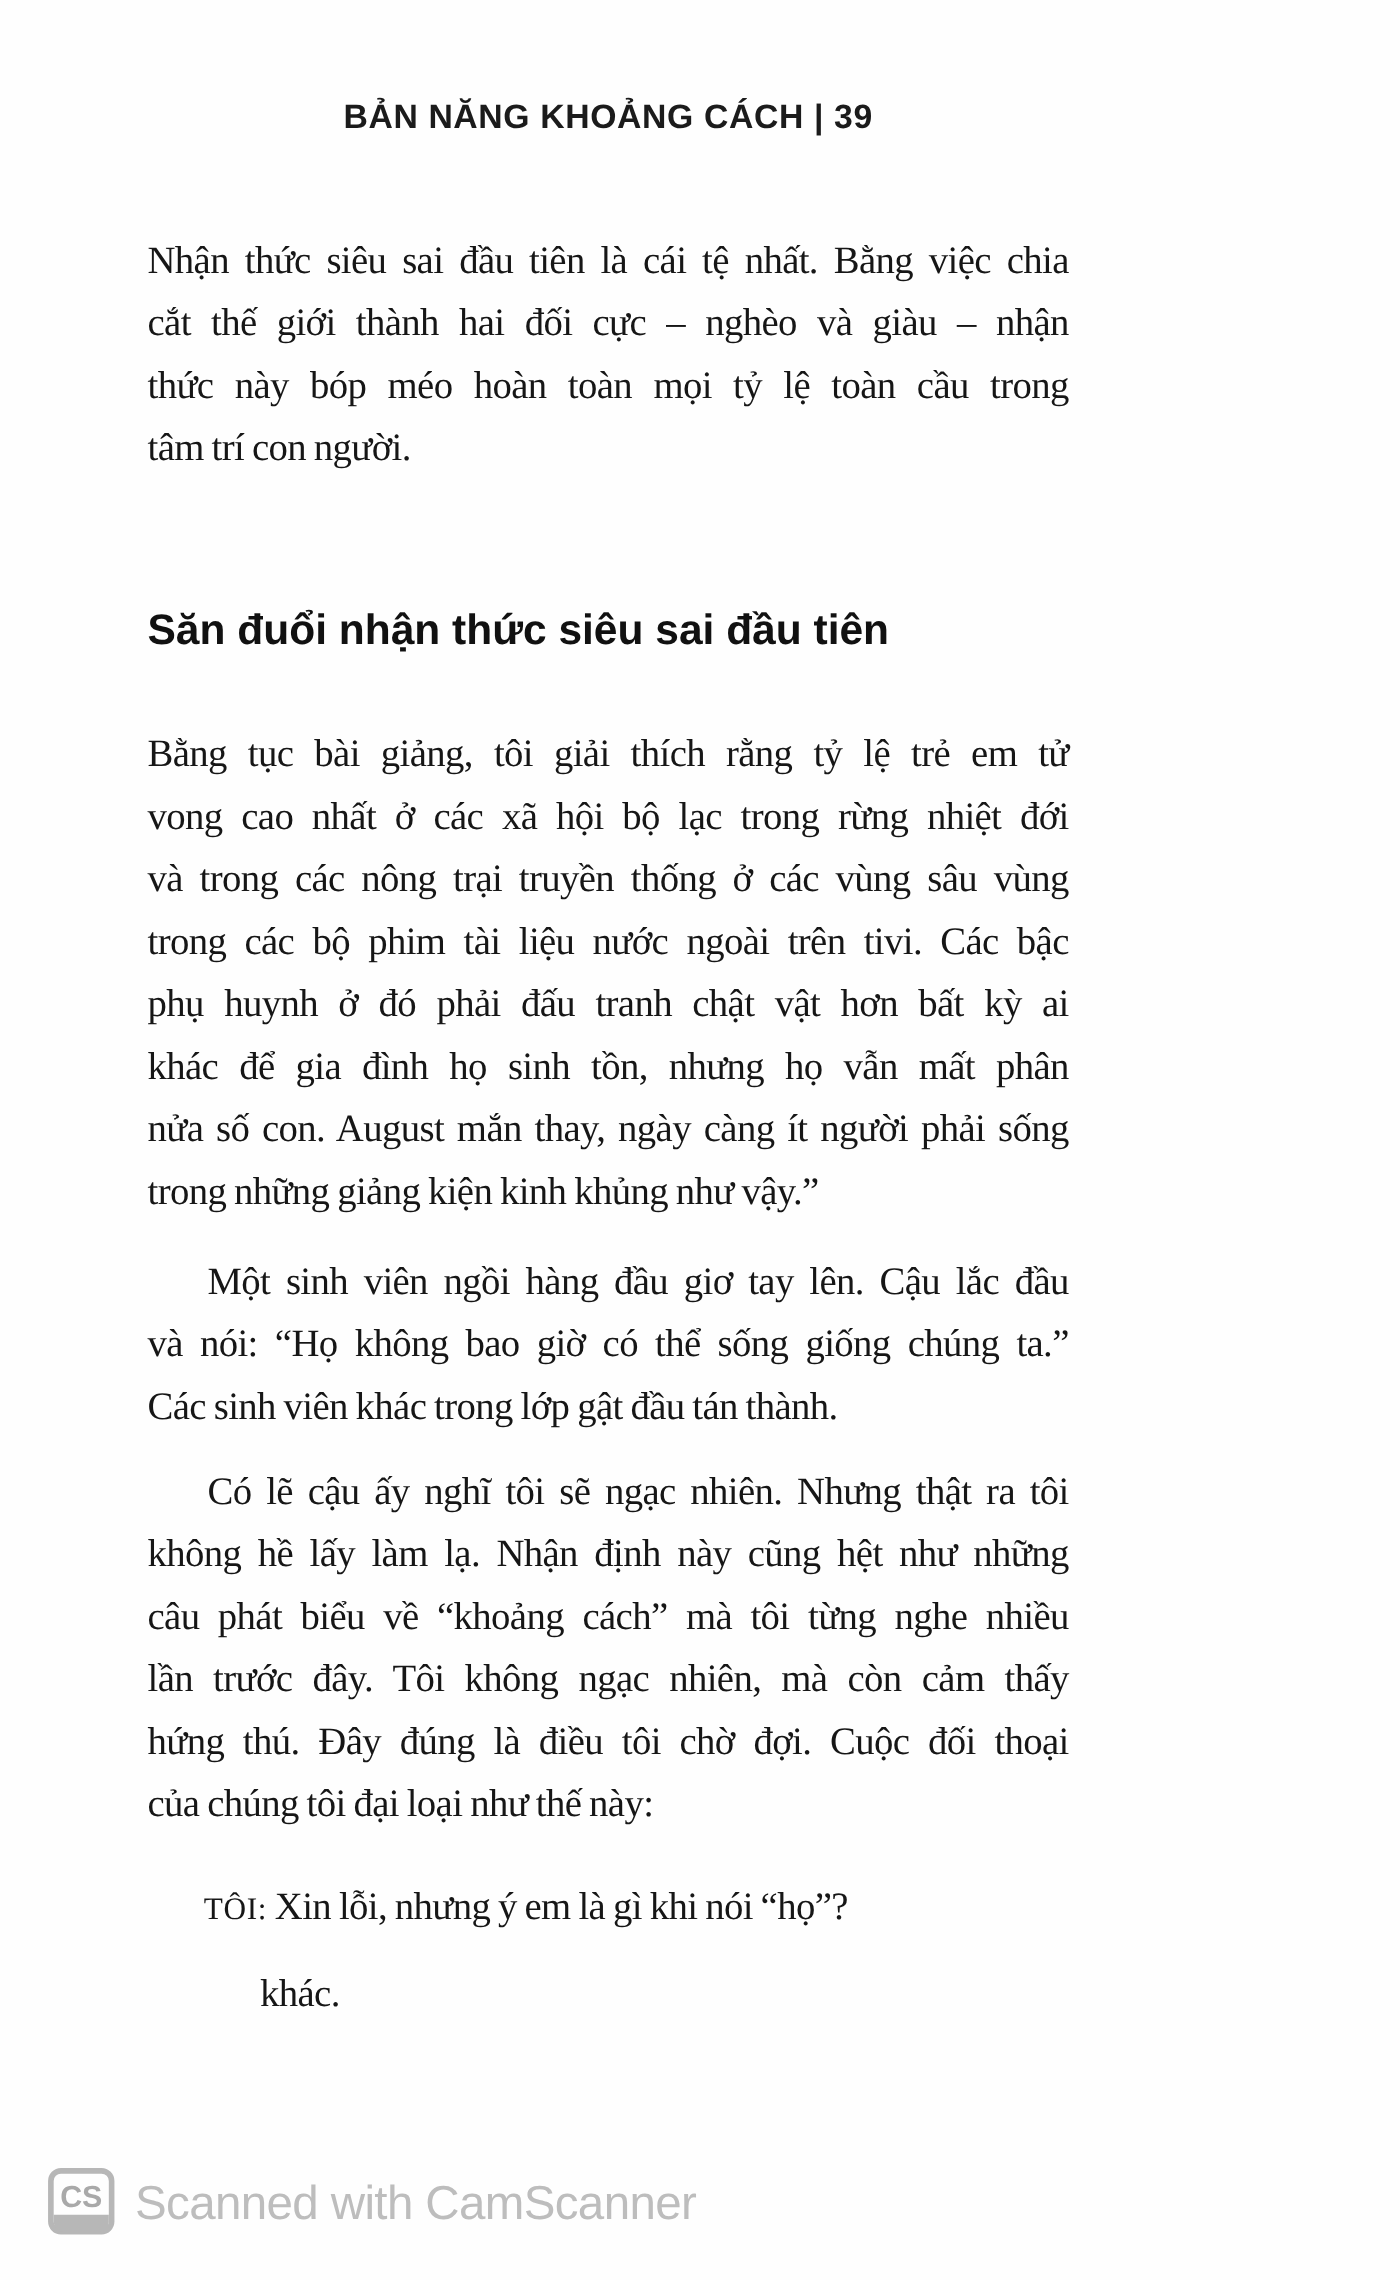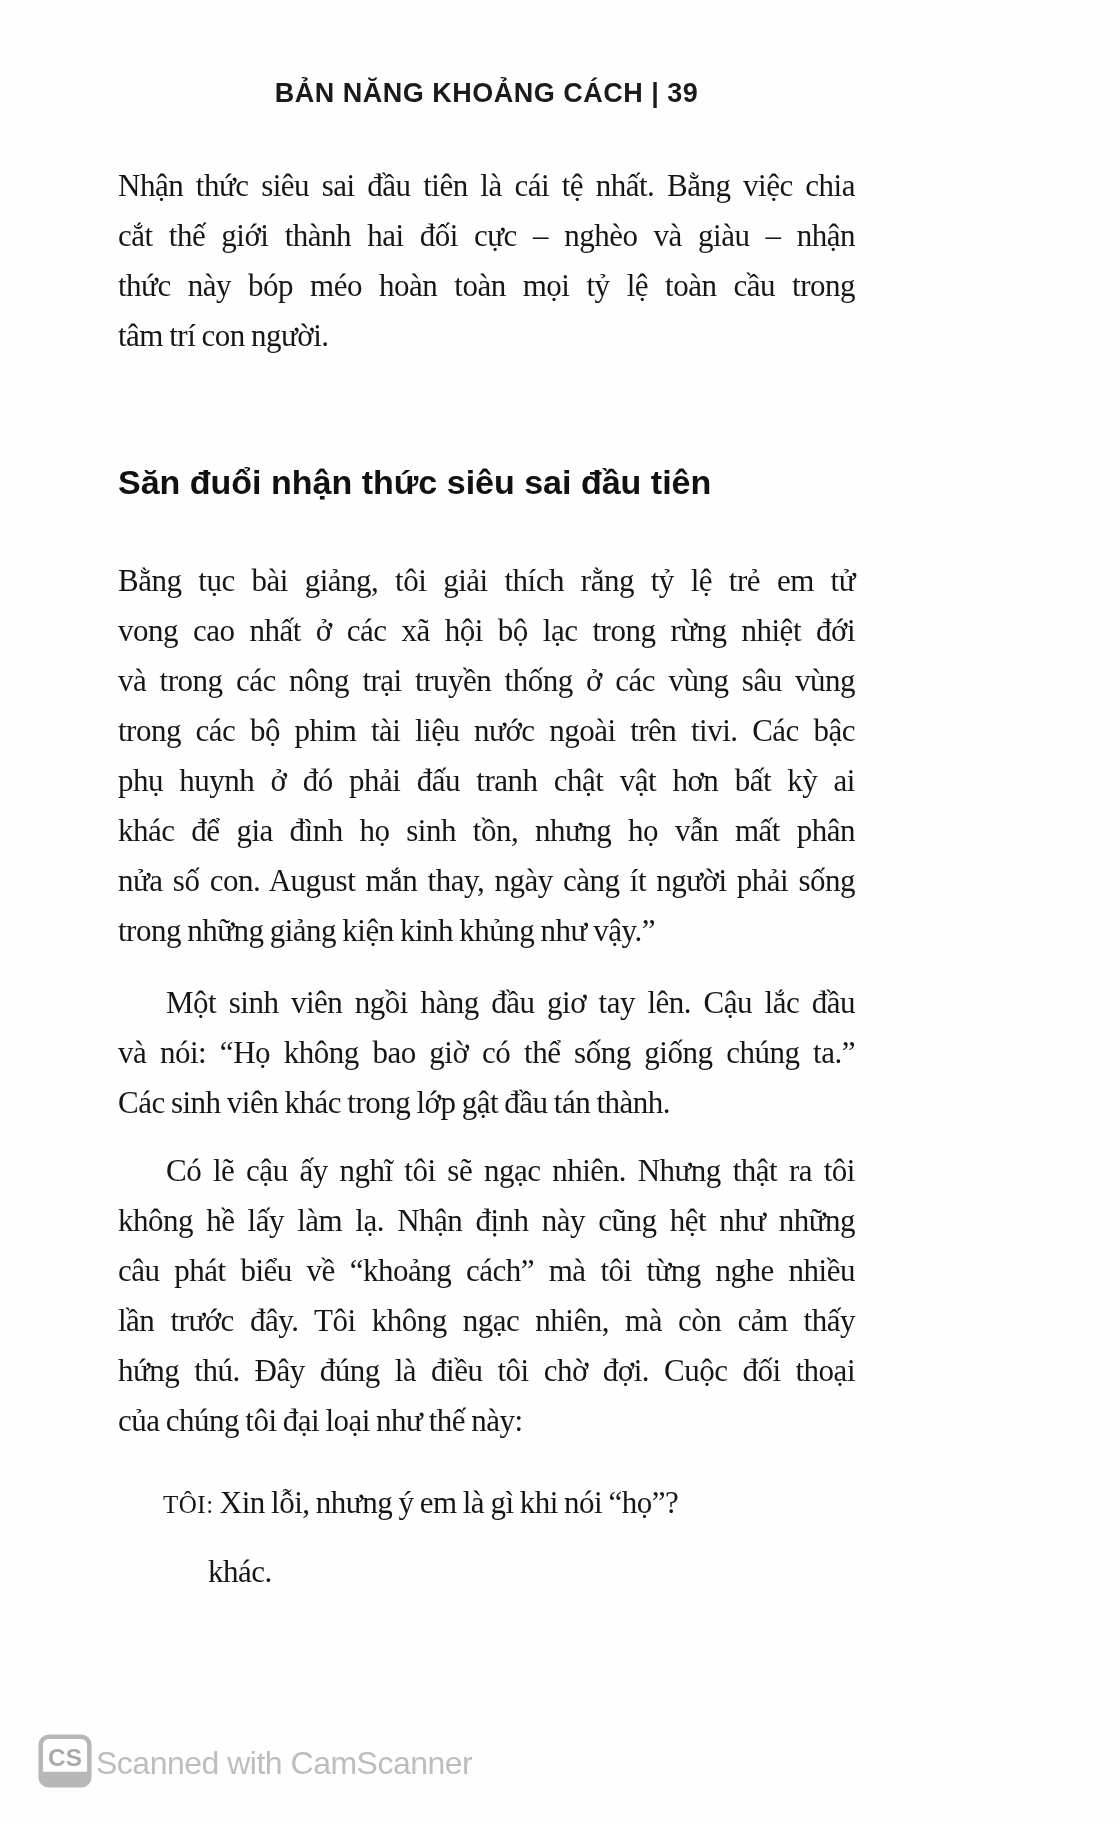--- a/index.html
+++ b/index.html
@@ -23,21 +23,21 @@
     width: 737px;
     text-align: center;
     font-family: "Liberation Sans", sans-serif;
     font-weight: bold;
     font-size: 27px;
     letter-spacing: 0.5px;
     color: #1b1b1b;
   }
   .content {
     position: absolute;
-    top: 161px;
+    top: 183px;
     left: 118px;
     width: 737px;
   }
   .para .line {
     font-size: 31px;
     line-height: 50px;
     letter-spacing: -0.5px;
     word-spacing: -1px;
     white-space: nowrap;
     text-align: justify;
@@ -88,25 +88,25 @@
   .b3 { margin-top: 22px; }
   .b4 { margin-top: 18px; }
   .b5 { margin-top: 30px; }
   .b6 { margin-top: 14px; }
   .watermark {
     position: absolute;
     left: 38px;
     top: 1734px;
     display: flex;
     align-items: center;
-    gap: 4px;
+    gap: 16px;
   }
   .watermark-text {
     font-family: "Liberation Sans", sans-serif;
-    font-size: 32px;
+    font-size: 38px;
     font-weight: 400;
     letter-spacing: -0.5px;
     color: #bdbdbd;
   }
 </style>
 </head>
 <body>
 
 <div class="page">
 

